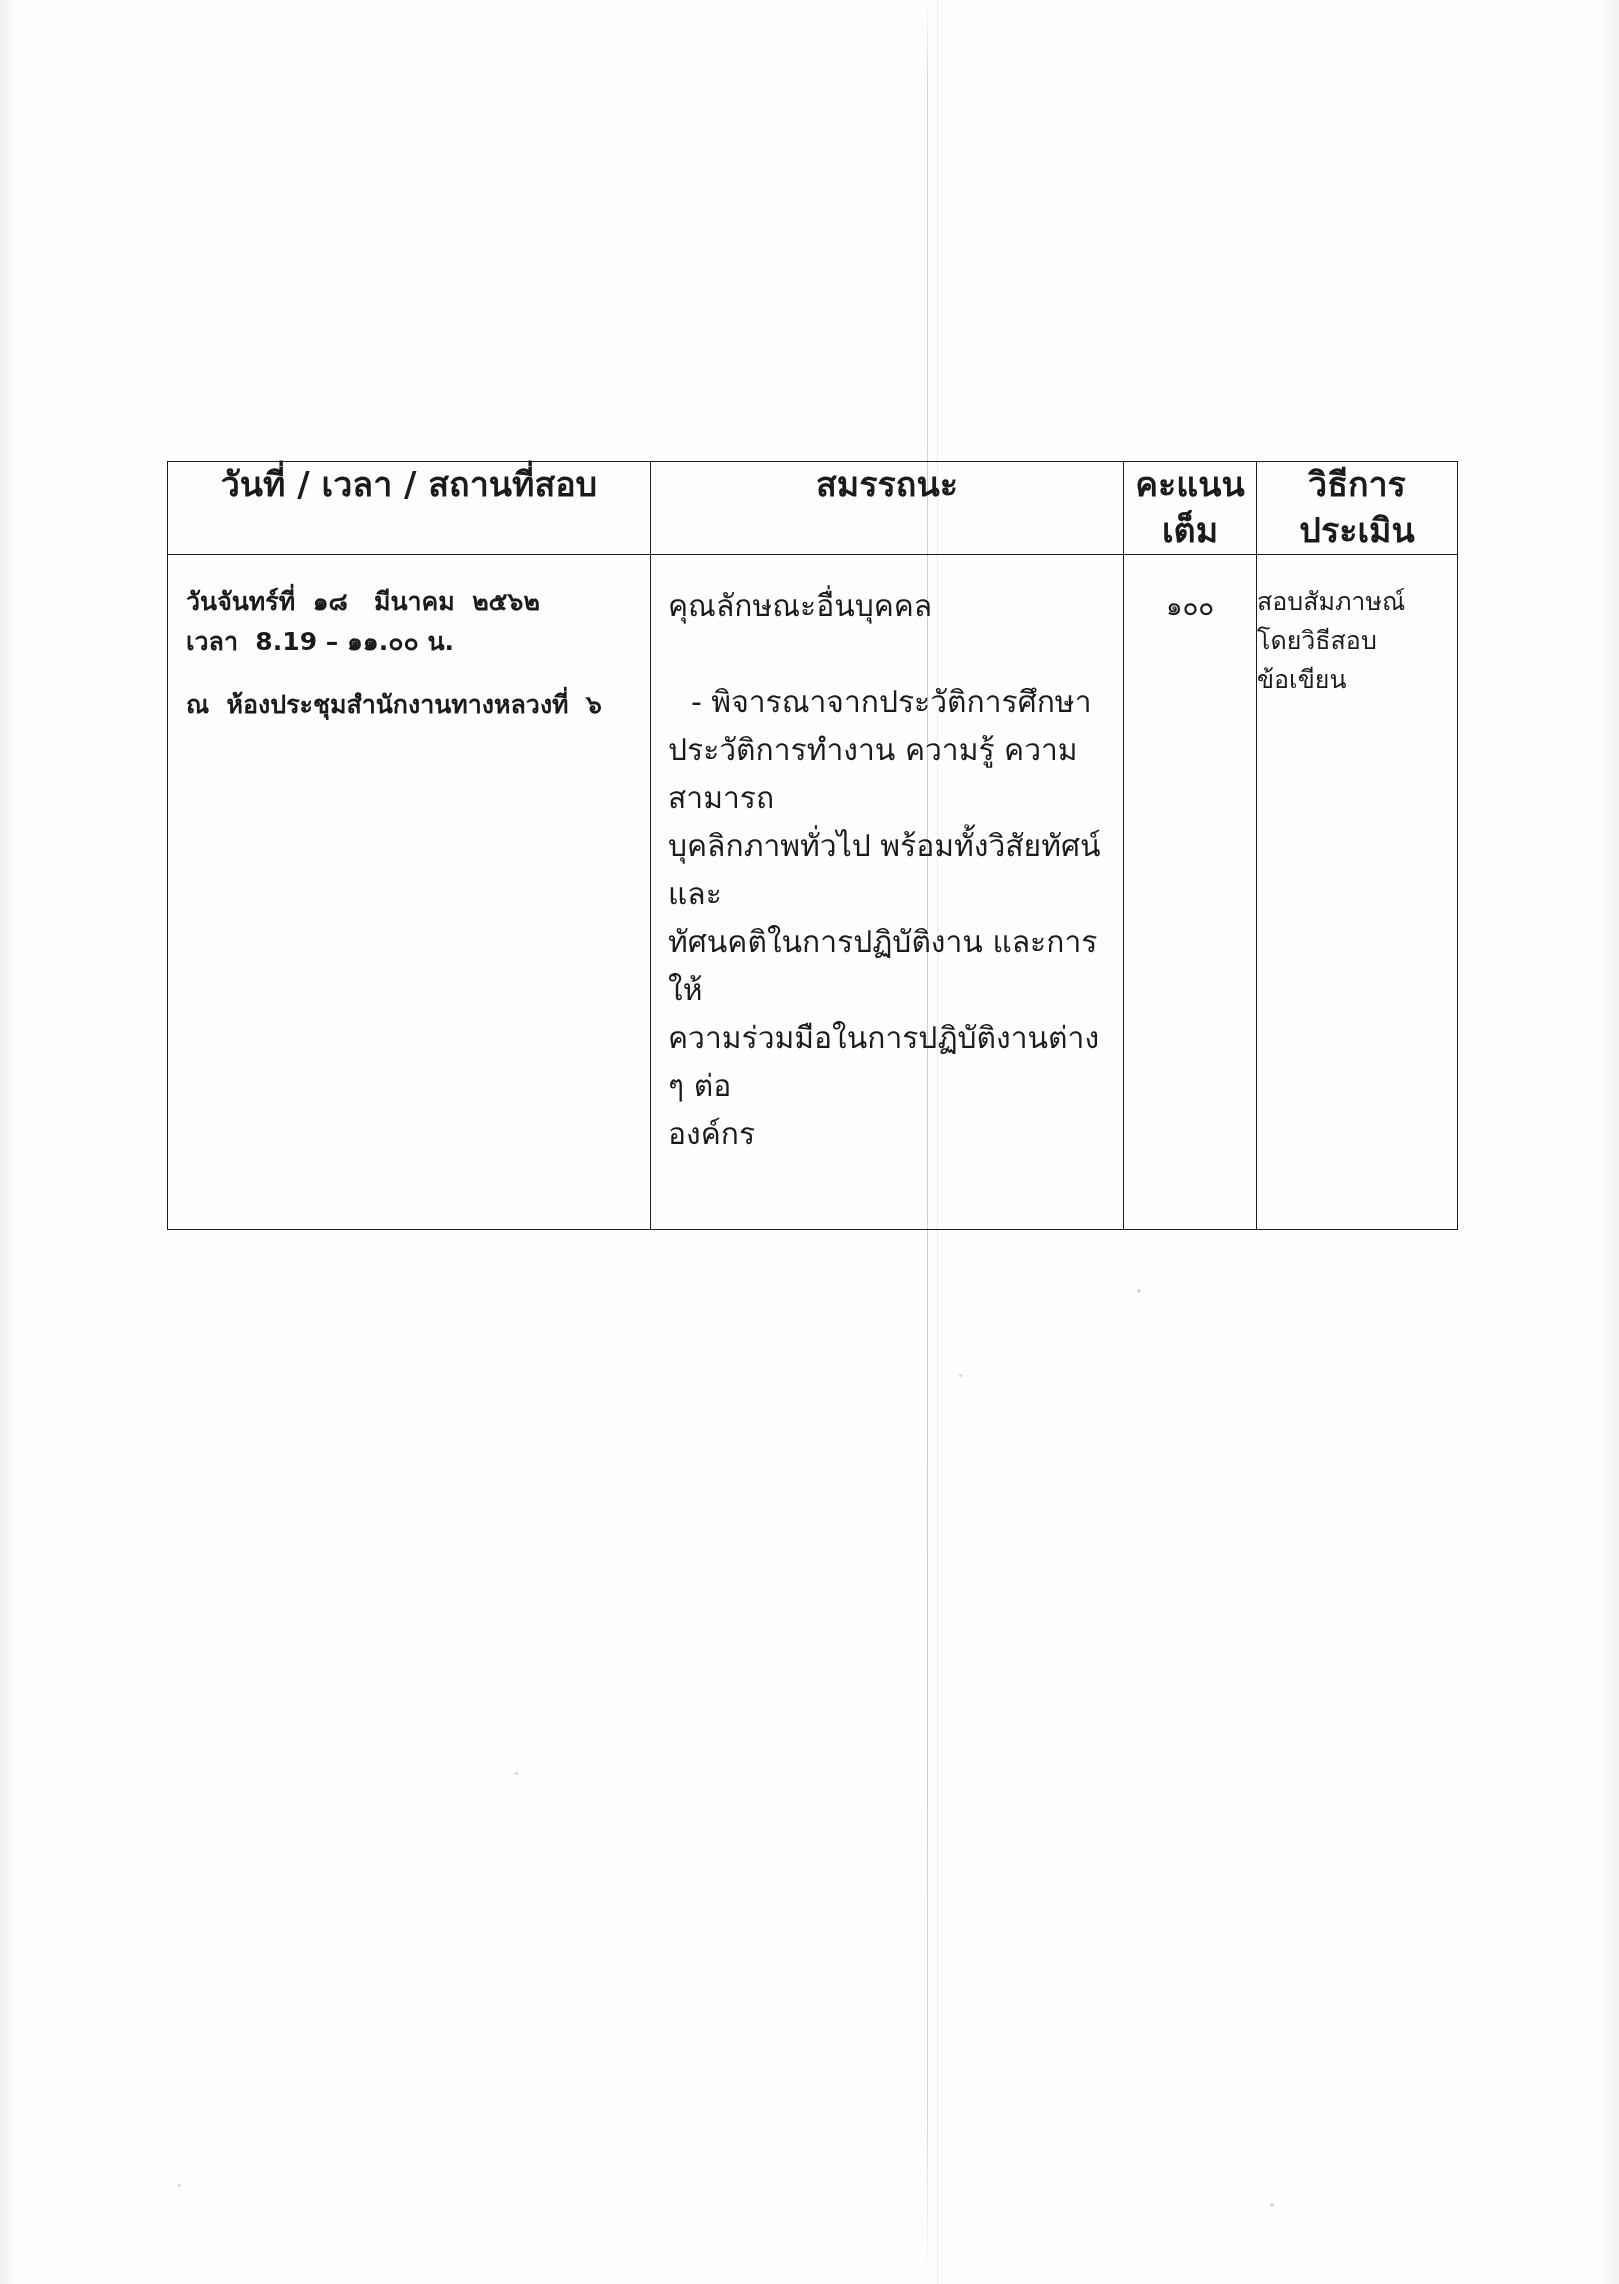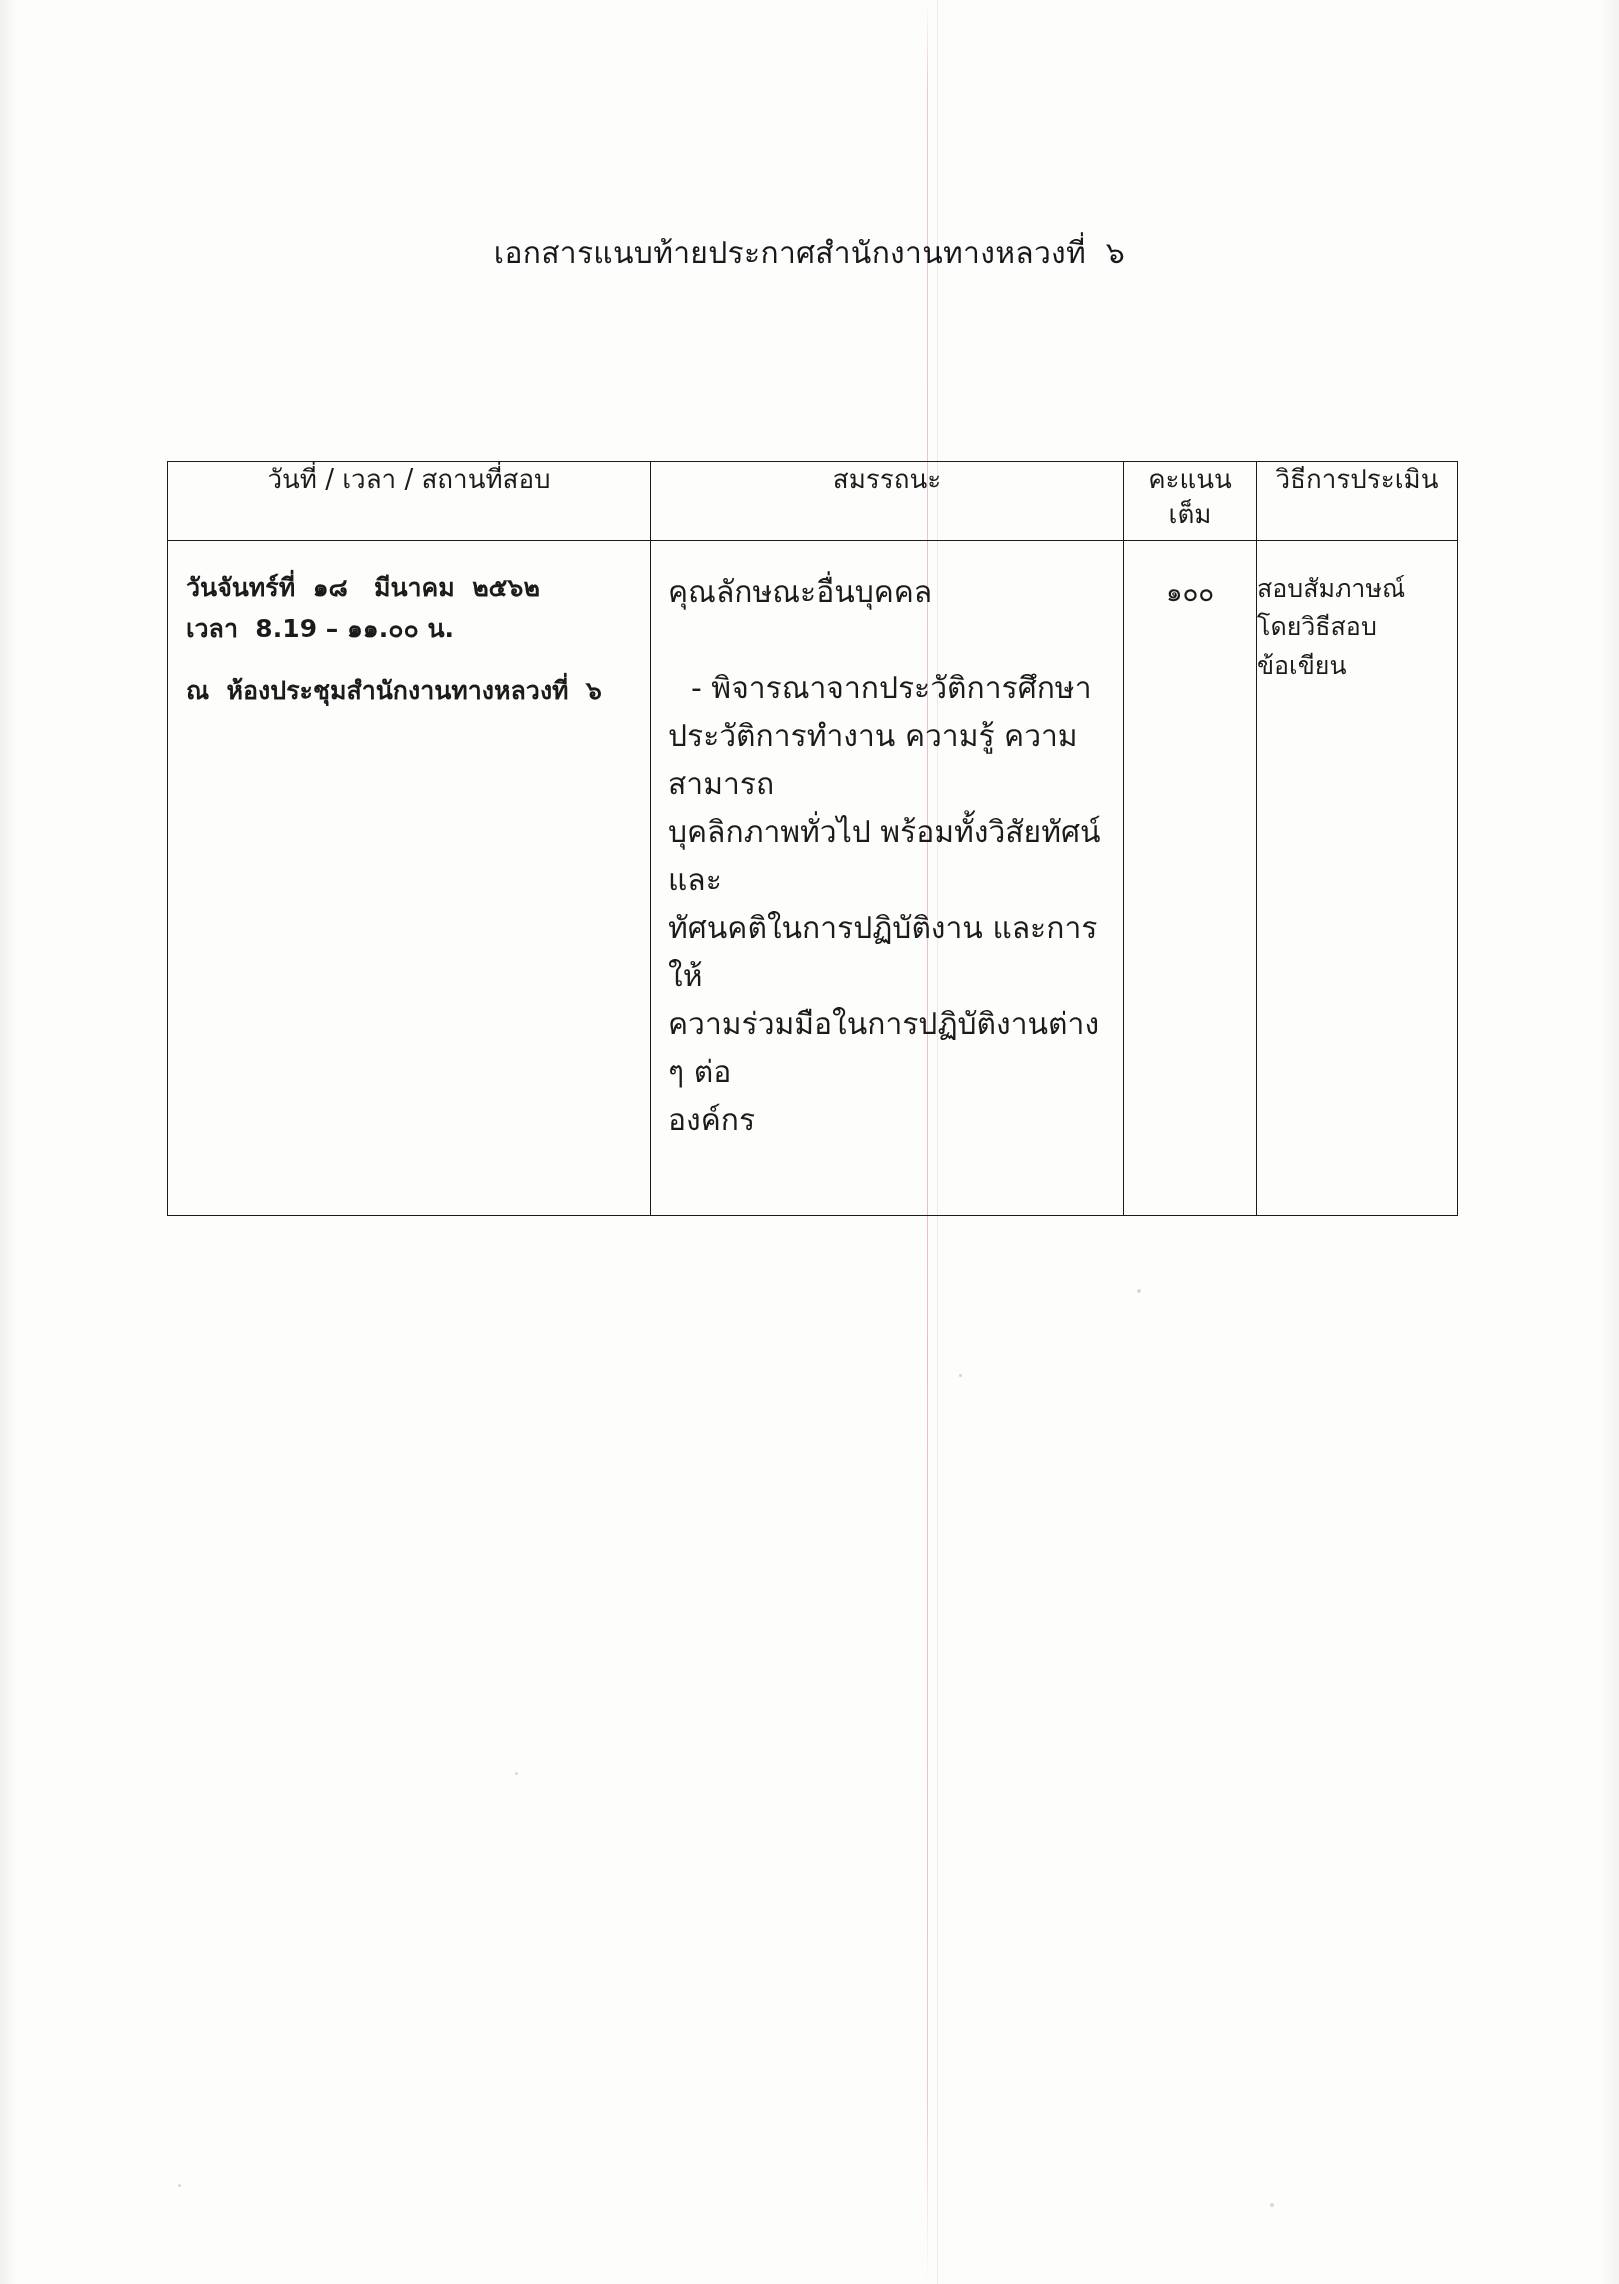--- a/index.html
+++ b/index.html
@@ -94,22 +94,22 @@
     border-collapse: collapse;
     table-layout: fixed;
   }
   .doc-table td, .doc-table th {
     border: 1.3px solid #1c1c1c;
     vertical-align: top;
     padding: 0;
   }
   .th-cell {
     text-align: center;
-    font-weight: normal;
-    font-size: 26px;
+    font-weight: bold;
+    font-size: 34px;
     padding: 18px 6.5px 19.4px 6.5px;
     line-height: 1.35;
     height: 78px;
     vertical-align: middle;
   }
   .col-a { width: 483px; }
   .col-b { width: 473px; }
   .col-c { width: 133px; }
   .col-d { width: 201px; }
 
@@ -154,21 +154,20 @@
   <div class="fold-line"></div>
   <div class="fold-line2"></div>
 
   <div class="speck" style="top:1289px;left:1137px;width:3.9px;height:3.9px;"></div>
   <div class="speck" style="top:1772px;left:515px;width:3.2px;height:3.2px;"></div>
   <div class="speck" style="top:2184px;left:178px;width:3.2px;height:3.2px;"></div>
   <div class="speck" style="top:2203px;left:1270px;width:3.9px;height:3.9px;"></div>
   <div class="speck" style="top:1374px;left:959px;width:2.6px;height:2.6px;"></div>
 
   <div class="doc-header">
-    <div class="hdr-line l1">เอกสารแนบท้ายประกาศสำนักงานทางหลวงที่  ๖</div>
   </div>
 
   <table class="doc-table">
     <colgroup>
       <col class="col-a">
       <col class="col-b">
       <col class="col-c">
       <col class="col-d">
     </colgroup>
     <thead>

